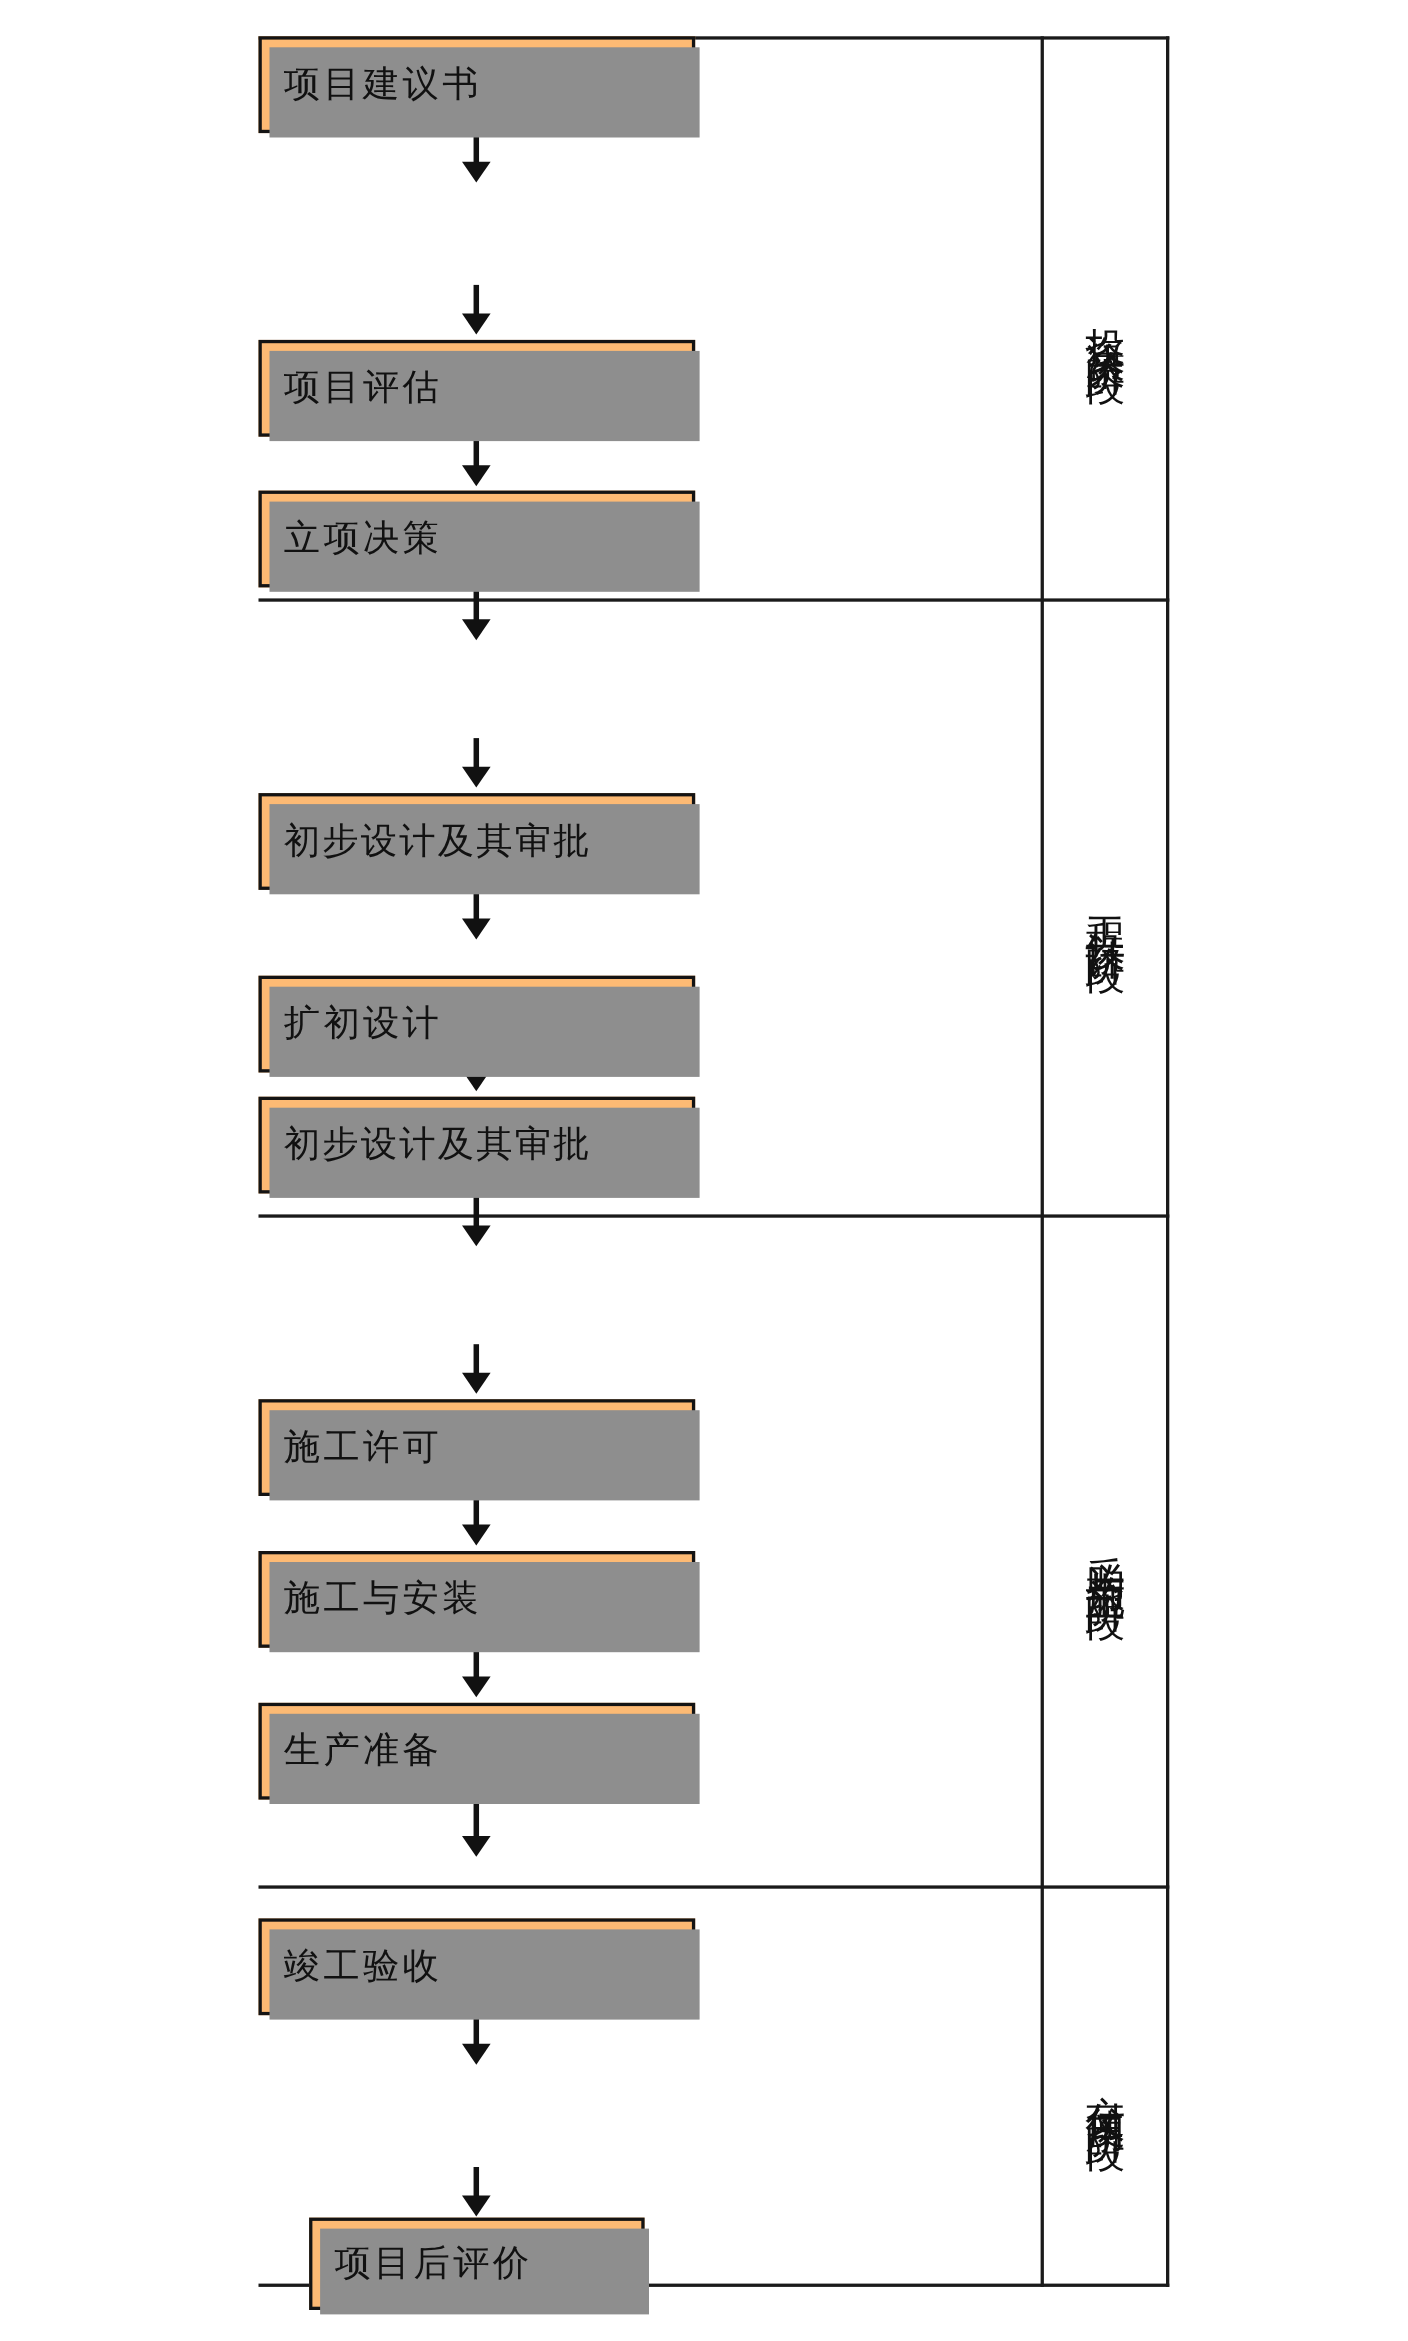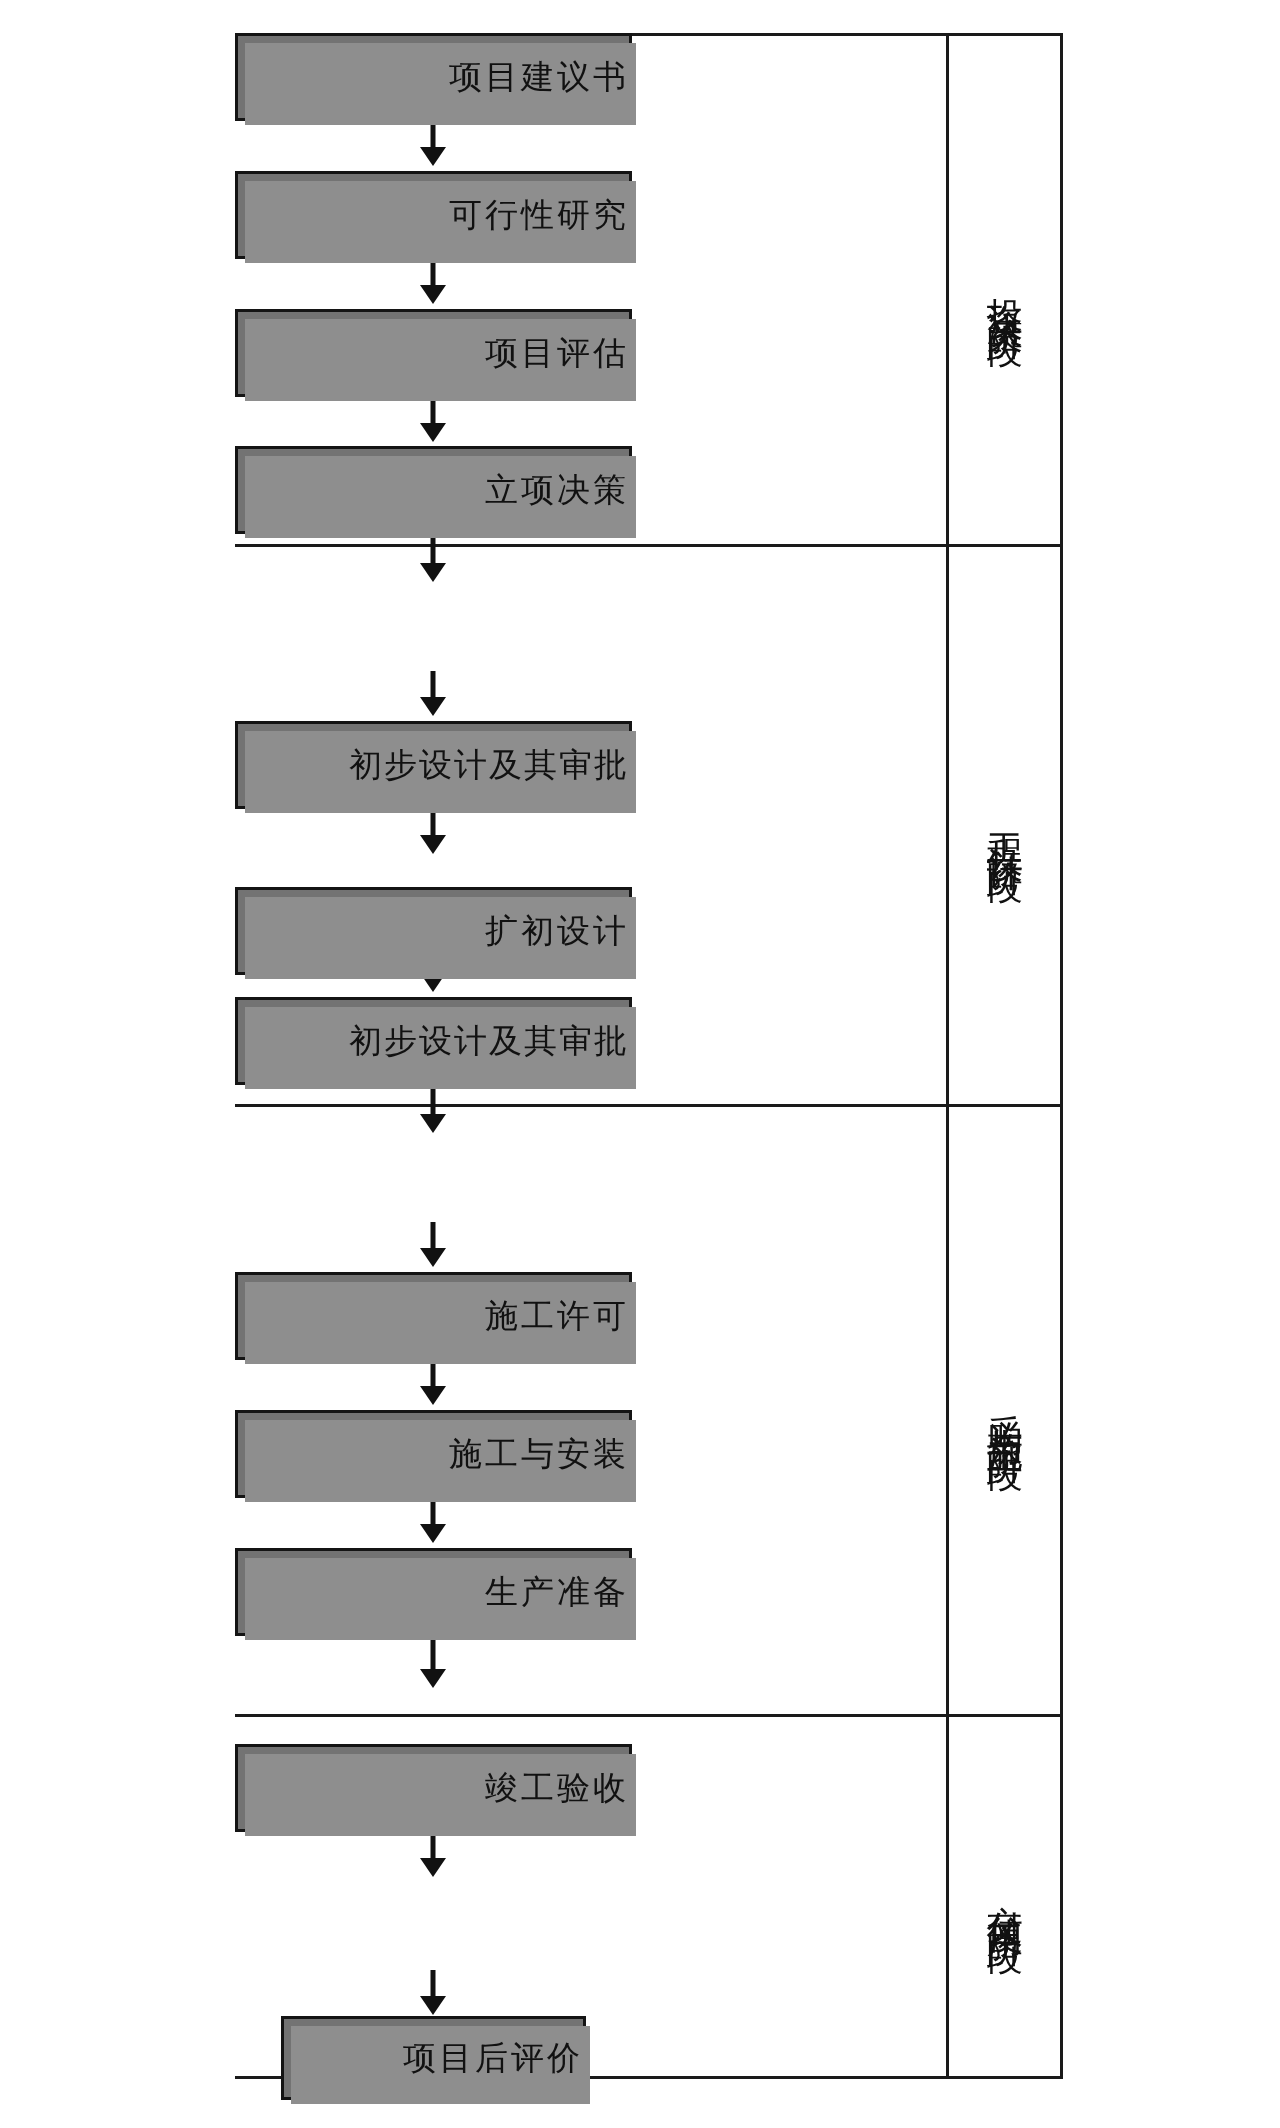--- a/index.html
+++ b/index.html
@@ -15,26 +15,27 @@
 
   
   .frame-line{position:absolute;background:#1a1a1a;}
   .frame-h{height:3px;}
   .frame-v{width:3px;}
 
   
   .node{
     position:absolute;
     box-sizing:border-box;
-    background:#737373;
+    background:#fdba74;
     border:3px solid #141414;
     display:flex;
     align-items:center;
-    justify-content:flex-end;
+    justify-content:flex-start;
     z-index:4;
+    padding-left:20px;
   }
   .node::after{
     content:"";
     position:absolute;
     left:7px;top:7px;
     width:100%;height:100%;
     background:#8e8e8e;
     z-index:-1;
   }
   .node-label{
@@ -112,23 +113,20 @@
   </div>
 
   <div class="node narrow" style="left:235px;top:33px;width:397px;height:88px;">
     <span class="node-label">项目建议书</span>
   </div>
   <div class="arrow" style="left:418px;top:121px;width:30px;height:45px;">
     <div class="shaft" style="height:28px;"></div>
       <div class="head"></div>
   </div>
 
-  <div class="node narrow" style="left:235px;top:171px;width:397px;height:88px;">
-    <span class="node-label">可行性研究</span>
-  </div>
   <div class="arrow" style="left:418px;top:259px;width:30px;height:45px;">
     <div class="shaft" style="height:28px;"></div>
       <div class="head"></div>
   </div>
 
   <div class="node narrow" style="left:235px;top:309px;width:397px;height:88px;">
     <span class="node-label">项目评估</span>
   </div>
   <div class="arrow" style="left:418px;top:397px;width:30px;height:45px;">
     <div class="shaft" style="height:28px;"></div>

